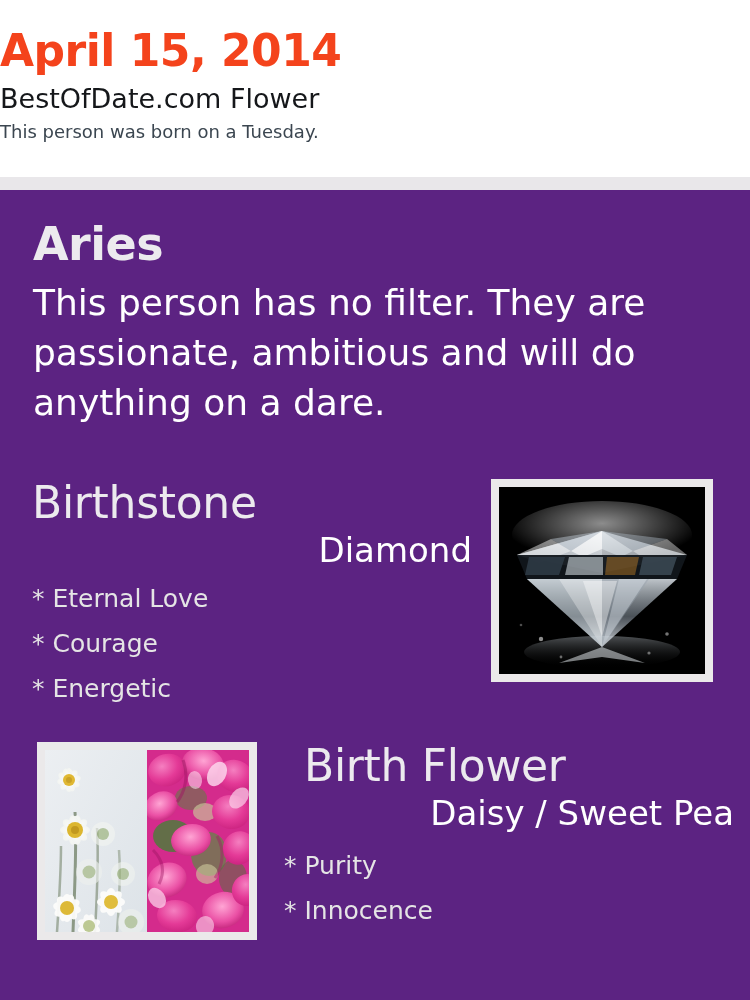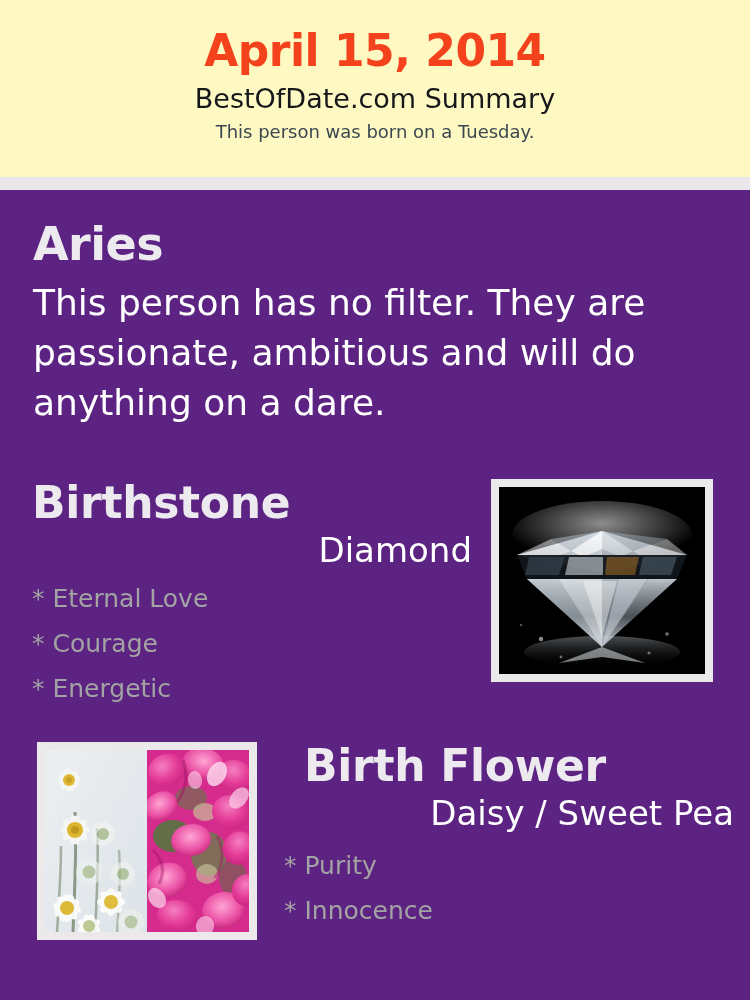--- a/index.html
+++ b/index.html
@@ -19,22 +19,22 @@
     height: 1000px;
     background: #5c2382;
   }
 
   
   .header {
     position: absolute;
     left: 0; top: 0;
     width: 750px;
     height: 177px;
-    background: #fef9c3;
-    text-align: center;
+    background: #ffffff;
+    text-align: left;
     box-sizing: border-box;
   }
   .header-date {
     margin: 0;
     padding-top: 26px;
     font-family: "DejaVu Sans", sans-serif;
     font-size: 44px;
     font-weight: bold;
     line-height: 50px;
     color: #f4431c;
@@ -106,21 +106,21 @@
   .birthstone-text {
     position: absolute;
     left: 32px;
     top: 287px;
     width: 440px;
   }
   .section-heading {
     margin: 0;
     font-family: "DejaVu Sans", sans-serif;
     font-size: 44px;
-    font-weight: bold;
+    font-weight: normal;
     line-height: 52px;
     color: #eceaee;
     letter-spacing: -0.3px;
   }
   .section-sub {
     margin: 0;
     padding-top: 1px;
     font-family: "DejaVu Sans", sans-serif;
     font-size: 34px;
     font-weight: normal;
@@ -131,21 +131,21 @@
   .trait-list {
     margin: 0;
     padding: 6px 0 0 0;
     list-style: none;
   }
   .trait-list li {
     font-family: "DejaVu Sans", sans-serif;
     font-size: 25px;
     font-weight: normal;
     line-height: 45px;
-    color: #a3a3a3;
+    color: #e5e5e5;
   }
 
   
   .img-frame {
     position: absolute;
     background: #ebe9ea;
     box-sizing: border-box;
     padding: 8px;
   }
   .diamond-frame {
@@ -205,21 +205,21 @@
     margin-left: 0px;
   }
 </style>
 </head>
 <body>
 
 <div class="page">
 
   <div class="header">
     <h1 class="header-date">April 15, 2014</h1>
-    <h2 class="header-site">BestOfDate.com Summary</h2>
+    <h2 class="header-site">BestOfDate.com Flower</h2>
     <p class="header-born">This person was born on a Tuesday.</p>
   </div>
   <div class="divider"></div>
 
   <div class="body-purple">
 
     <div class="zodiac">
       <div class="zodiac-name">Aries</div>
       <div class="zodiac-desc">This person has no filter. They are passionate, ambitious and will do anything on a dare.</div>
     </div>

